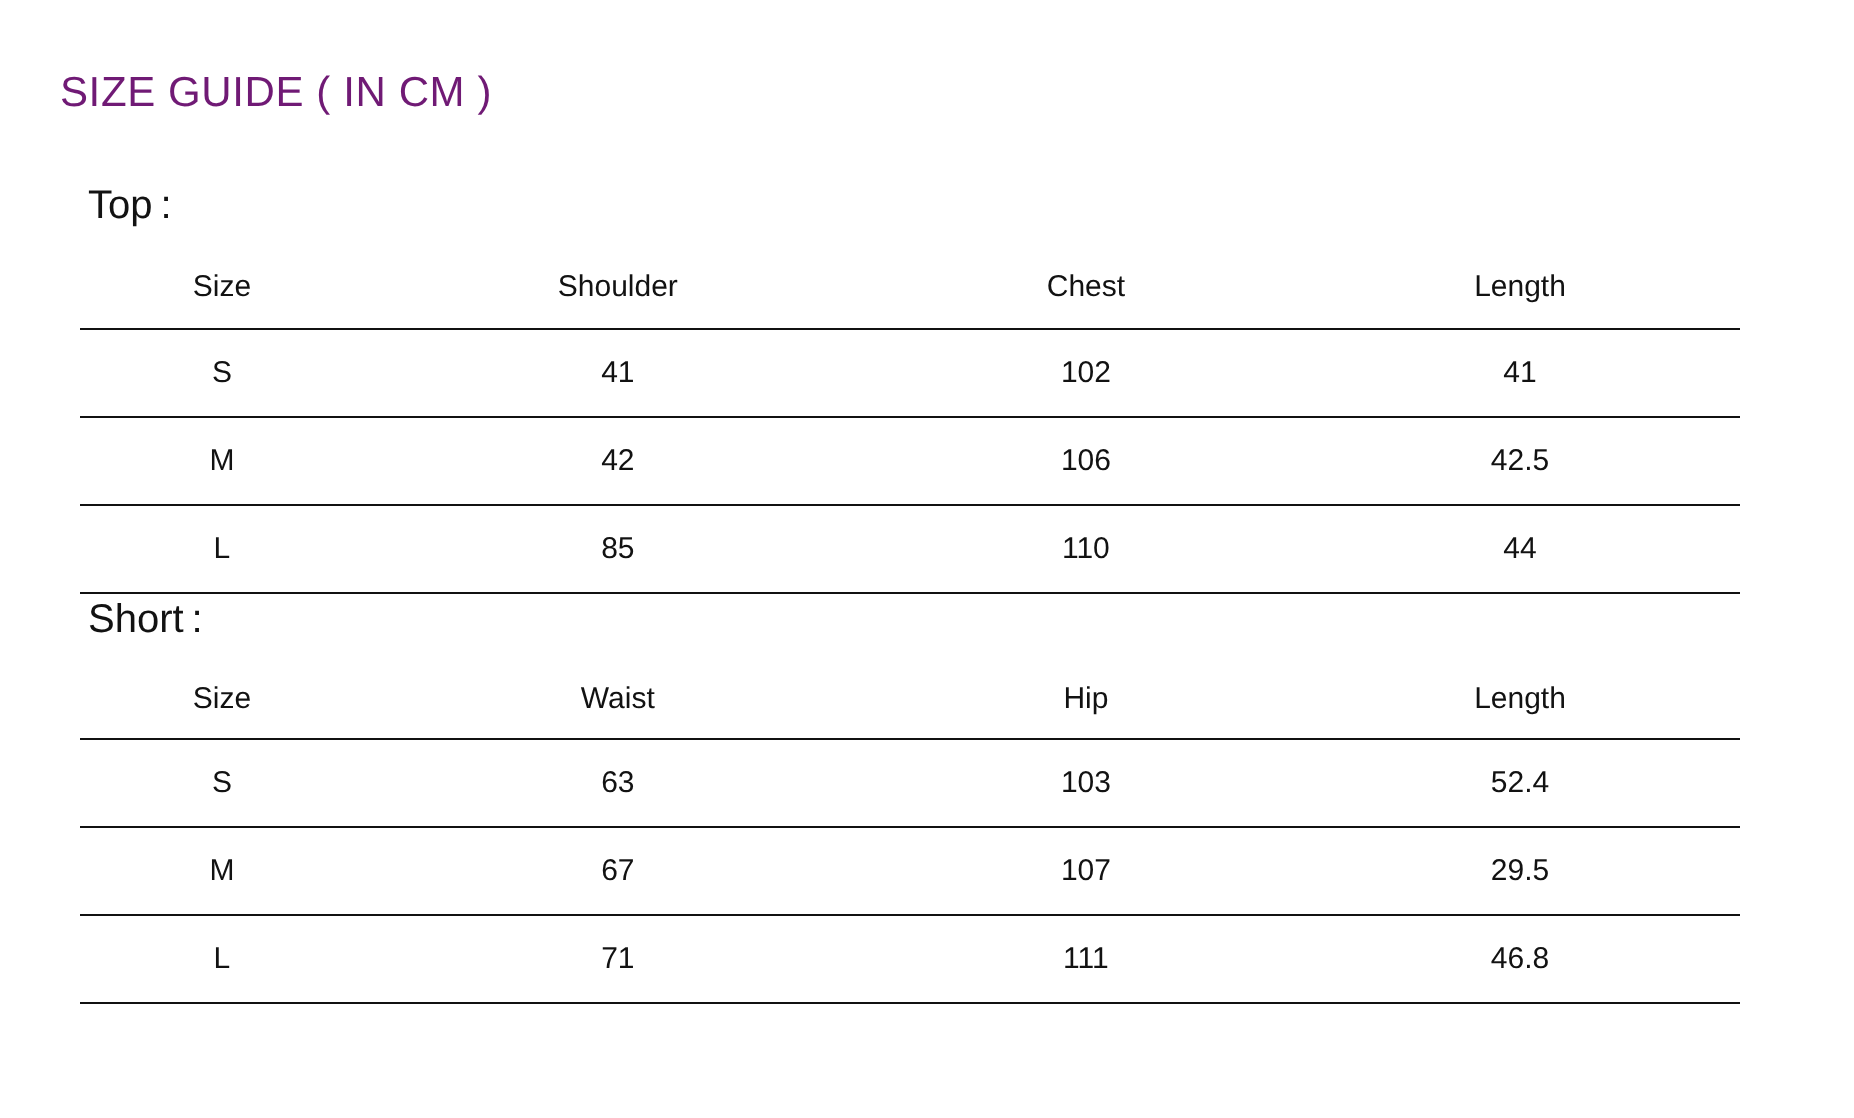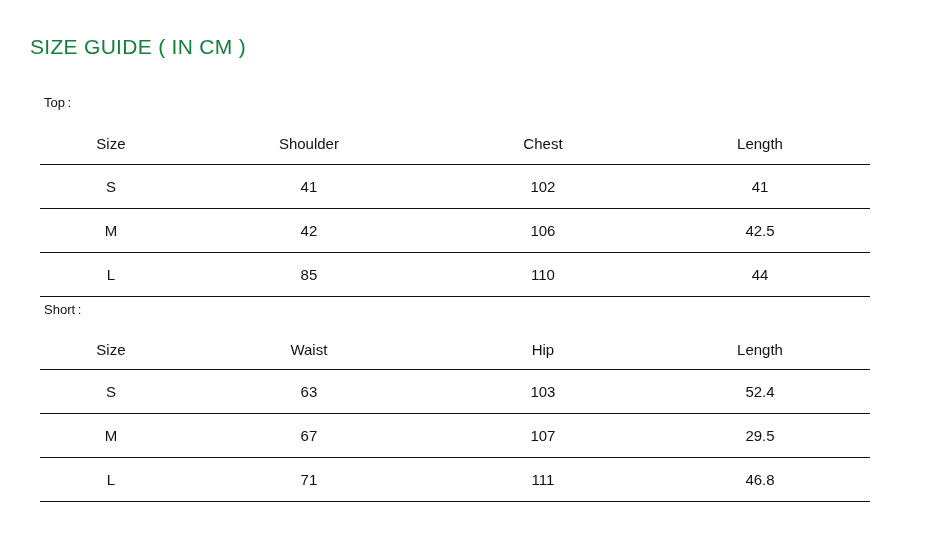--- a/index.html
+++ b/index.html
@@ -10,25 +10,25 @@
     color: #121212;
     overflow: hidden;
   }
   .page { width: 927px; height: 559px; position: relative; }
   .page-title {
     margin: 34px 0 0 30px;
     font-size: 21px;
     line-height: 26px;
     font-weight: 400;
     letter-spacing: 0.3px;
-    color: #15803d;
+    color: #701a75;
   }
   .section-label {
     margin: 33px 0 0 44px;
-    font-size: 13px;
+    font-size: 20px;
     line-height: 20px;
     font-weight: 400;
     color: #121212;
   }
   .section-label.second { margin-top: 3px; }
   table.size-table {
     margin: 11px 0 0 40px;
     width: 830px;
     border-collapse: collapse;
     table-layout: fixed;

